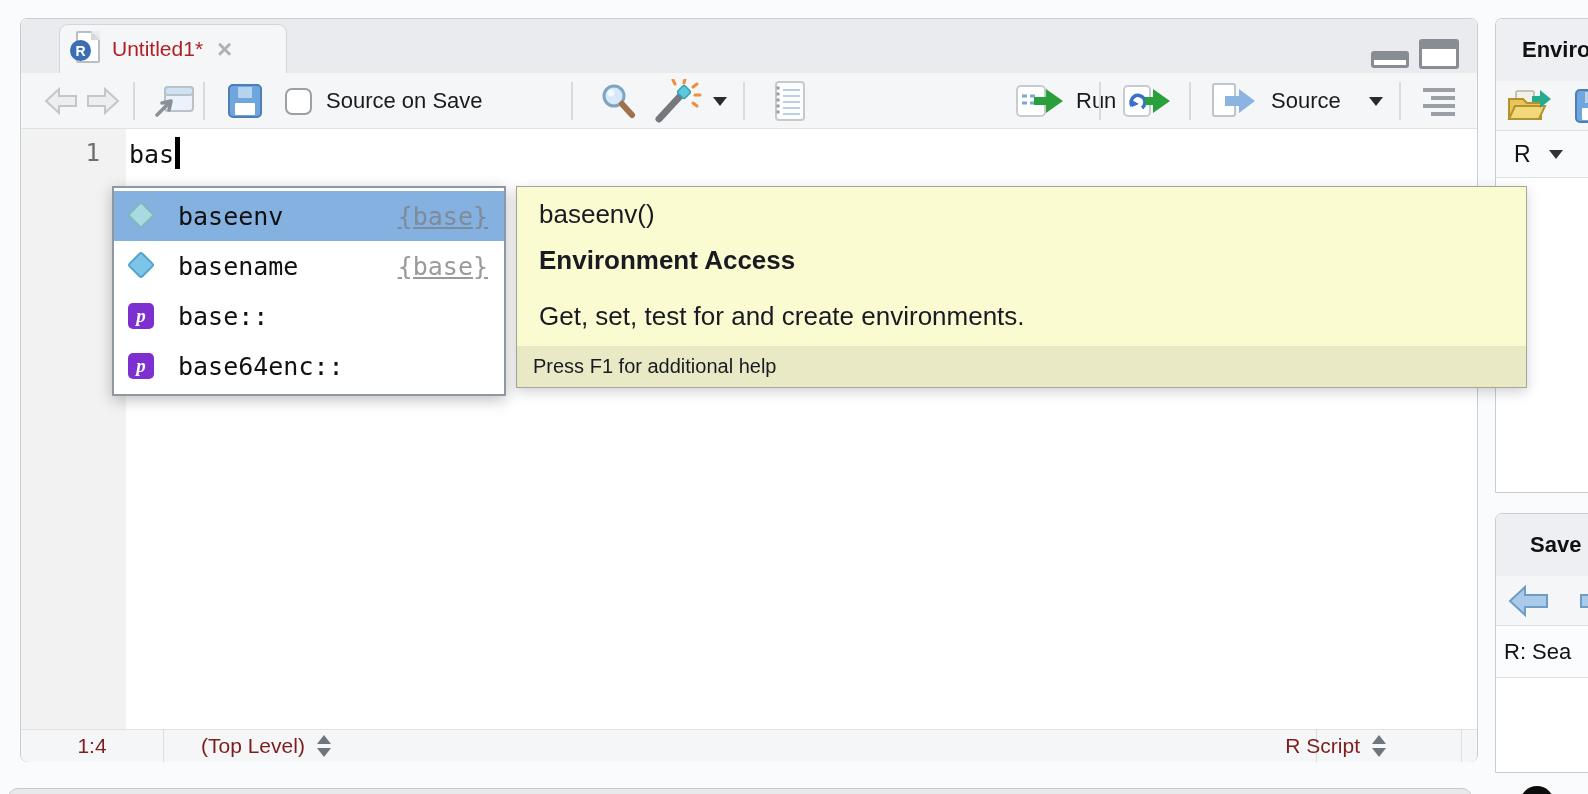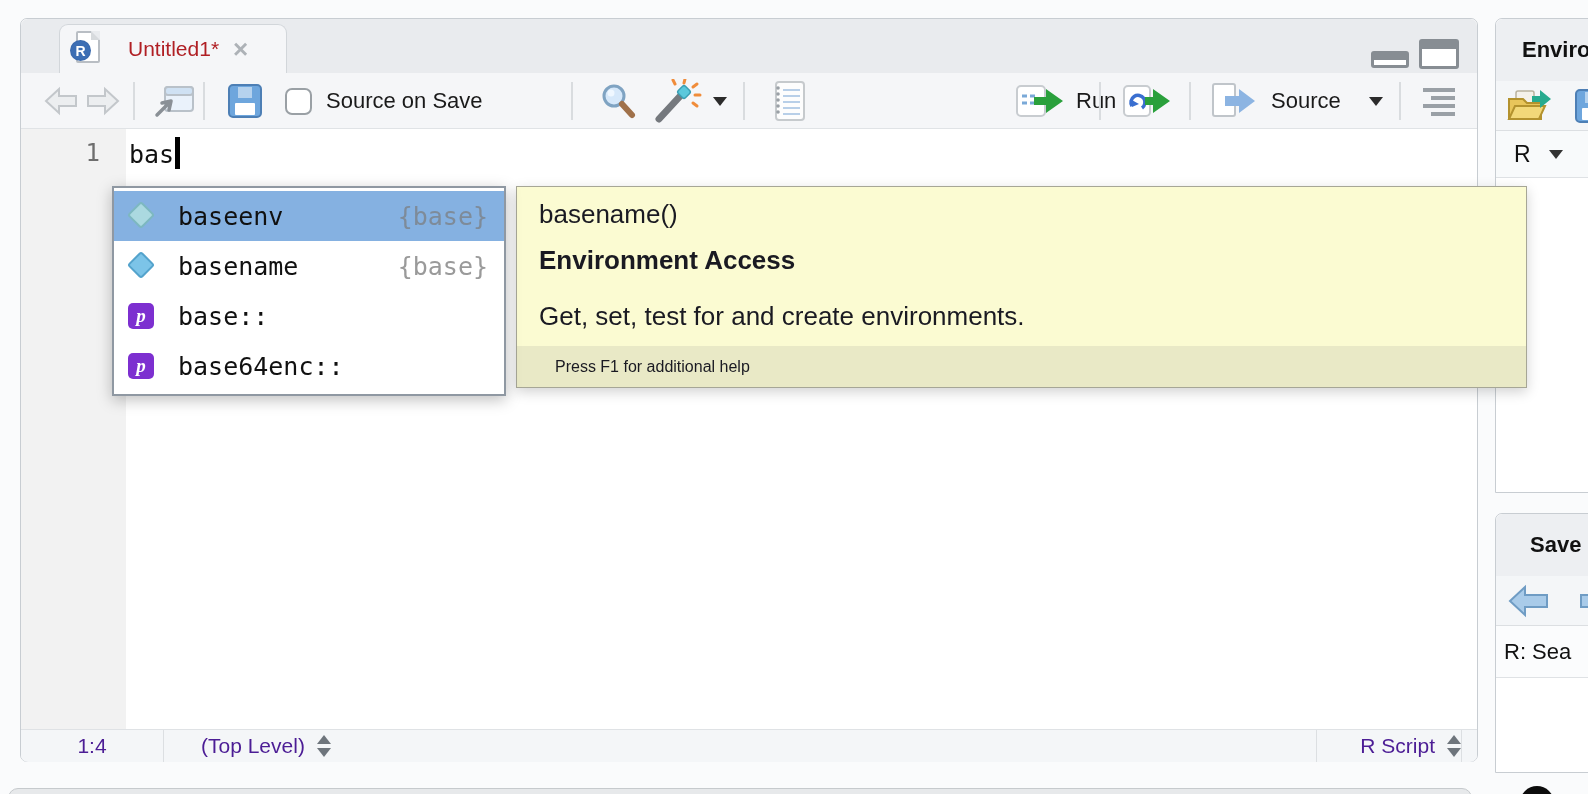--- a/index.html
+++ b/index.html
@@ -16,21 +16,21 @@
     border:1px solid #d2d6da; border-bottom:none; border-radius:9px 9px 0 0;
     display:flex; align-items:center; padding:0 10px; }
   .rfile-icon { position:relative; width:30px; height:36px; margin-right:12px; }
   .rfile-page { position:absolute; left:6px; top:0; width:24px; height:32px; background:#fff;
     border:2px solid #b9bec4; border-radius:2px; }
   .rfile-fold { position:absolute; right:0px; top:0px; width:0; height:0;
     border-left:9px solid #d7dadd; border-top:9px solid #e9ebee; }
   .rfile-badge { position:absolute; left:0; top:9px; width:21px; height:21px; background:#3c6eb4;
     border-radius:50%; border:1px solid #2a55902e; color:#fff; font-weight:bold; font-size:14px;
     text-align:center; line-height:21px; }
-  #tab-title { color:#b01f24; font-size:21px; margin-right:14px; white-space:nowrap;margin-left:16px; }
+  #tab-title { color:#b01f24; font-size:21px; margin-right:14px; white-space:nowrap; }
   #tab-close { color:#adb2b7; font-size:26px; font-weight:bold; line-height:20px; cursor:default; }
 
   .winctl { position:absolute; border:3px solid #878d93; background:#fff; border-radius:3px; }
   #min-btn { left:1350px; top:32px; width:38px; height:17px; border-top:9px solid #878d93; }
   #max-btn { left:1398px; top:20px; width:40px; height:30px; border-top:10px solid #878d93; }
 
   #toolbar { left:0; top:54px; width:100%; height:56px; background:#f5f6f8;
     border-bottom:1px solid #e0e3e6; }
   .tb { position:absolute; top:0; height:56px; display:flex; align-items:center; }
   .tb-sep { position:absolute; top:9px; width:2px; height:38px; background:#d9dcdf; }
@@ -43,52 +43,52 @@
   #editor-body { left:0; top:110px; width:100%; height:600px; background:#fff;
     font-family:"DejaVu Sans Mono", monospace; }
   #gutter { position:absolute; left:0; top:0; width:105px; height:100%; background:#f2f2f2; }
   #line-number { position:absolute; top:10px; right:26px; font-size:24px; color:#6e6e6e; }
   #code-line { position:absolute; left:108px; top:8px; font-size:25px; color:#111; }
   #cursor { display:inline-block; width:5px; height:32px; background:#000;
     vertical-align:-6px; margin-left:1px; }
 
   
   #status-bar { left:0; top:710px; width:100%; height:33px; background:#f4f6f8;
-    border-top:1px solid #dfe2e5; border-radius:0 0 7px 7px; font-size:21px; color:#4c1d95; }
+    border-top:1px solid #dfe2e5; border-radius:0 0 7px 7px; font-size:21px; color:#7f1d1d; }
   .sb-sep { position:absolute; top:0; width:1px; height:100%; background:#dcdfe2; }
   .sorter { display:inline-flex; flex-direction:column; gap:4px; margin-left:12px; }
   .sorter .up { width:0; height:0; border-left:7px solid transparent; border-right:7px solid transparent;
     border-bottom:9px solid #6e757c; }
   .sorter .dn { width:0; height:0; border-left:7px solid transparent; border-right:7px solid transparent;
     border-top:9px solid #6e757c; }
 
   
   #ac-popup { left:112px; top:186px; width:394px; background:#fff; z-index:30;
     border:2px solid #8f98a2; box-shadow:0 4px 14px rgba(0,0,0,.25); padding:3px 0; }
   .ac-row { height:50px; display:flex; align-items:center; padding:0 16px 0 14px;
     font-family:"DejaVu Sans Mono", monospace; font-size:25px; color:#101010; }
   .ac-row.selected { background:var(--sel-blue,#85b1e1); }
   .ac-ic { width:28px; height:28px; margin-right:22px; flex:0 0 aupx; position:relative; }
   .diamond { position:absolute; left:3px; top:3px; width:20px; height:20px; transform:rotate(45deg);
     border-radius:3px; }
   .pkg-badge { position:absolute; left:0; top:1px; width:26px; height:26px; border-radius:5px;
     background:var(--pkg-purple,#7d2fd0); color:#fff; font-style:italic; font-weight:bold;
     font-size:19px; text-align:center; line-height:26px; font-family:"Liberation Serif", serif; }
-  .ac-pkg { margin-left:auto; color:#9a9a9a; }
+  .ac-pkg { margin-left:auto; color:#9a9a9a;text-decoration:underline; }
   .ac-row.selected .ac-pkg { color:#7e8b99; }
 
   
   #help-tip { left:516px; top:186px; width:1011px; height:202px; z-index:25;
     background:var(--tip-yellow,#fbfbd2); border:1px solid #a6a696;
     box-shadow:0 4px 12px rgba(0,0,0,.18); color:#1a1a22; }
   #tip-sig   { position:absolute; left:22px; top:12px; font-size:26px; }
   #tip-title { position:absolute; left:22px; top:58px; font-size:26px; font-weight:bold; }
   #tip-desc  { position:absolute; left:22px; top:114px; font-size:26px; }
   #tip-footer{ position:absolute; left:0; bottom:0; width:100%; height:41px;
-    background:var(--tip-footer,#e9e9c6); font-size:16px; line-height:41px; padding-left:38px; }
+    background:var(--tip-footer,#e9e9c6); font-size:20px; line-height:41px; padding-left:16px; }
 
   
   .side-panel { background:#fff; border:1px solid #c8cdd2; border-radius:7px 0 0 0; z-index:5; }
   #env-panel { left:1495px; top:18px; width:120px; height:475px; }
   #files-panel { left:1495px; top:513px; width:120px; height:260px; }
   .panel-tabs { position:absolute; left:0; top:0; width:100%; height:62px; background:#edeff2;
     border-radius:7px 0 0 0; display:flex; align-items:center; }
   .panel-tab-label { font-weight:bold; font-size:22px; color:#111; white-space:nowrap; }
   .panel-toolbar { position:absolute; left:0; top:62px; width:100%; height:50px; background:#f4f6f8;
     border-bottom:1px solid #dcdfe2; }
@@ -269,21 +269,21 @@
     </div>
     <div class="sb-sep" style="left:142px"></div>
     <div class="abs" style="left:142px;top:0;height:100%;display:flex;align-items:center;padding-left:38px">
       <span>(Top Level)</span>
       <span class="sorter">
           <span class="up"></span>
           <span class="dn"></span>
         </span>
     </div>
     <div class="sb-sep" style="left:1295px"></div>
-    <div class="abs" style="left:1295px;top:0;width:145px;height:100%;display:flex;align-items:center;justify-content:flex-end">
+    <div class="abs" style="left:1220px;top:0;width:145px;height:100%;display:flex;align-items:center;justify-content:flex-end">
       <span>R Script</span>
       <span class="sorter">
           <span class="up"></span>
           <span class="dn"></span>
         </span>
     </div>
     <div class="sb-sep" style="left:1440px"></div>
   </div>
 </div>
 
@@ -310,21 +310,21 @@
     </div>
     <div class="ac-row">
       <span class="ac-ic">
         <span class="pkg-badge">p</span>
       </span>
       <span>base64enc::</span>
     </div>
   </div>
 
 <div id="help-tip" class="abs">
-  <div id="tip-sig">basename()</div>
+  <div id="tip-sig">baseenv()</div>
   <div id="tip-title">Environment Access</div>
   <div id="tip-desc">Get, set, test for and create environments.</div>
   <div id="tip-footer">Press F1 for additional help</div>
 </div>
 
 <div id="env-panel" class="abs side-panel">
   <div class="panel-tabs">
     <span class="panel-tab-label" style="margin-left:26px">Environment</span>
   </div>
   <div class="panel-toolbar">

